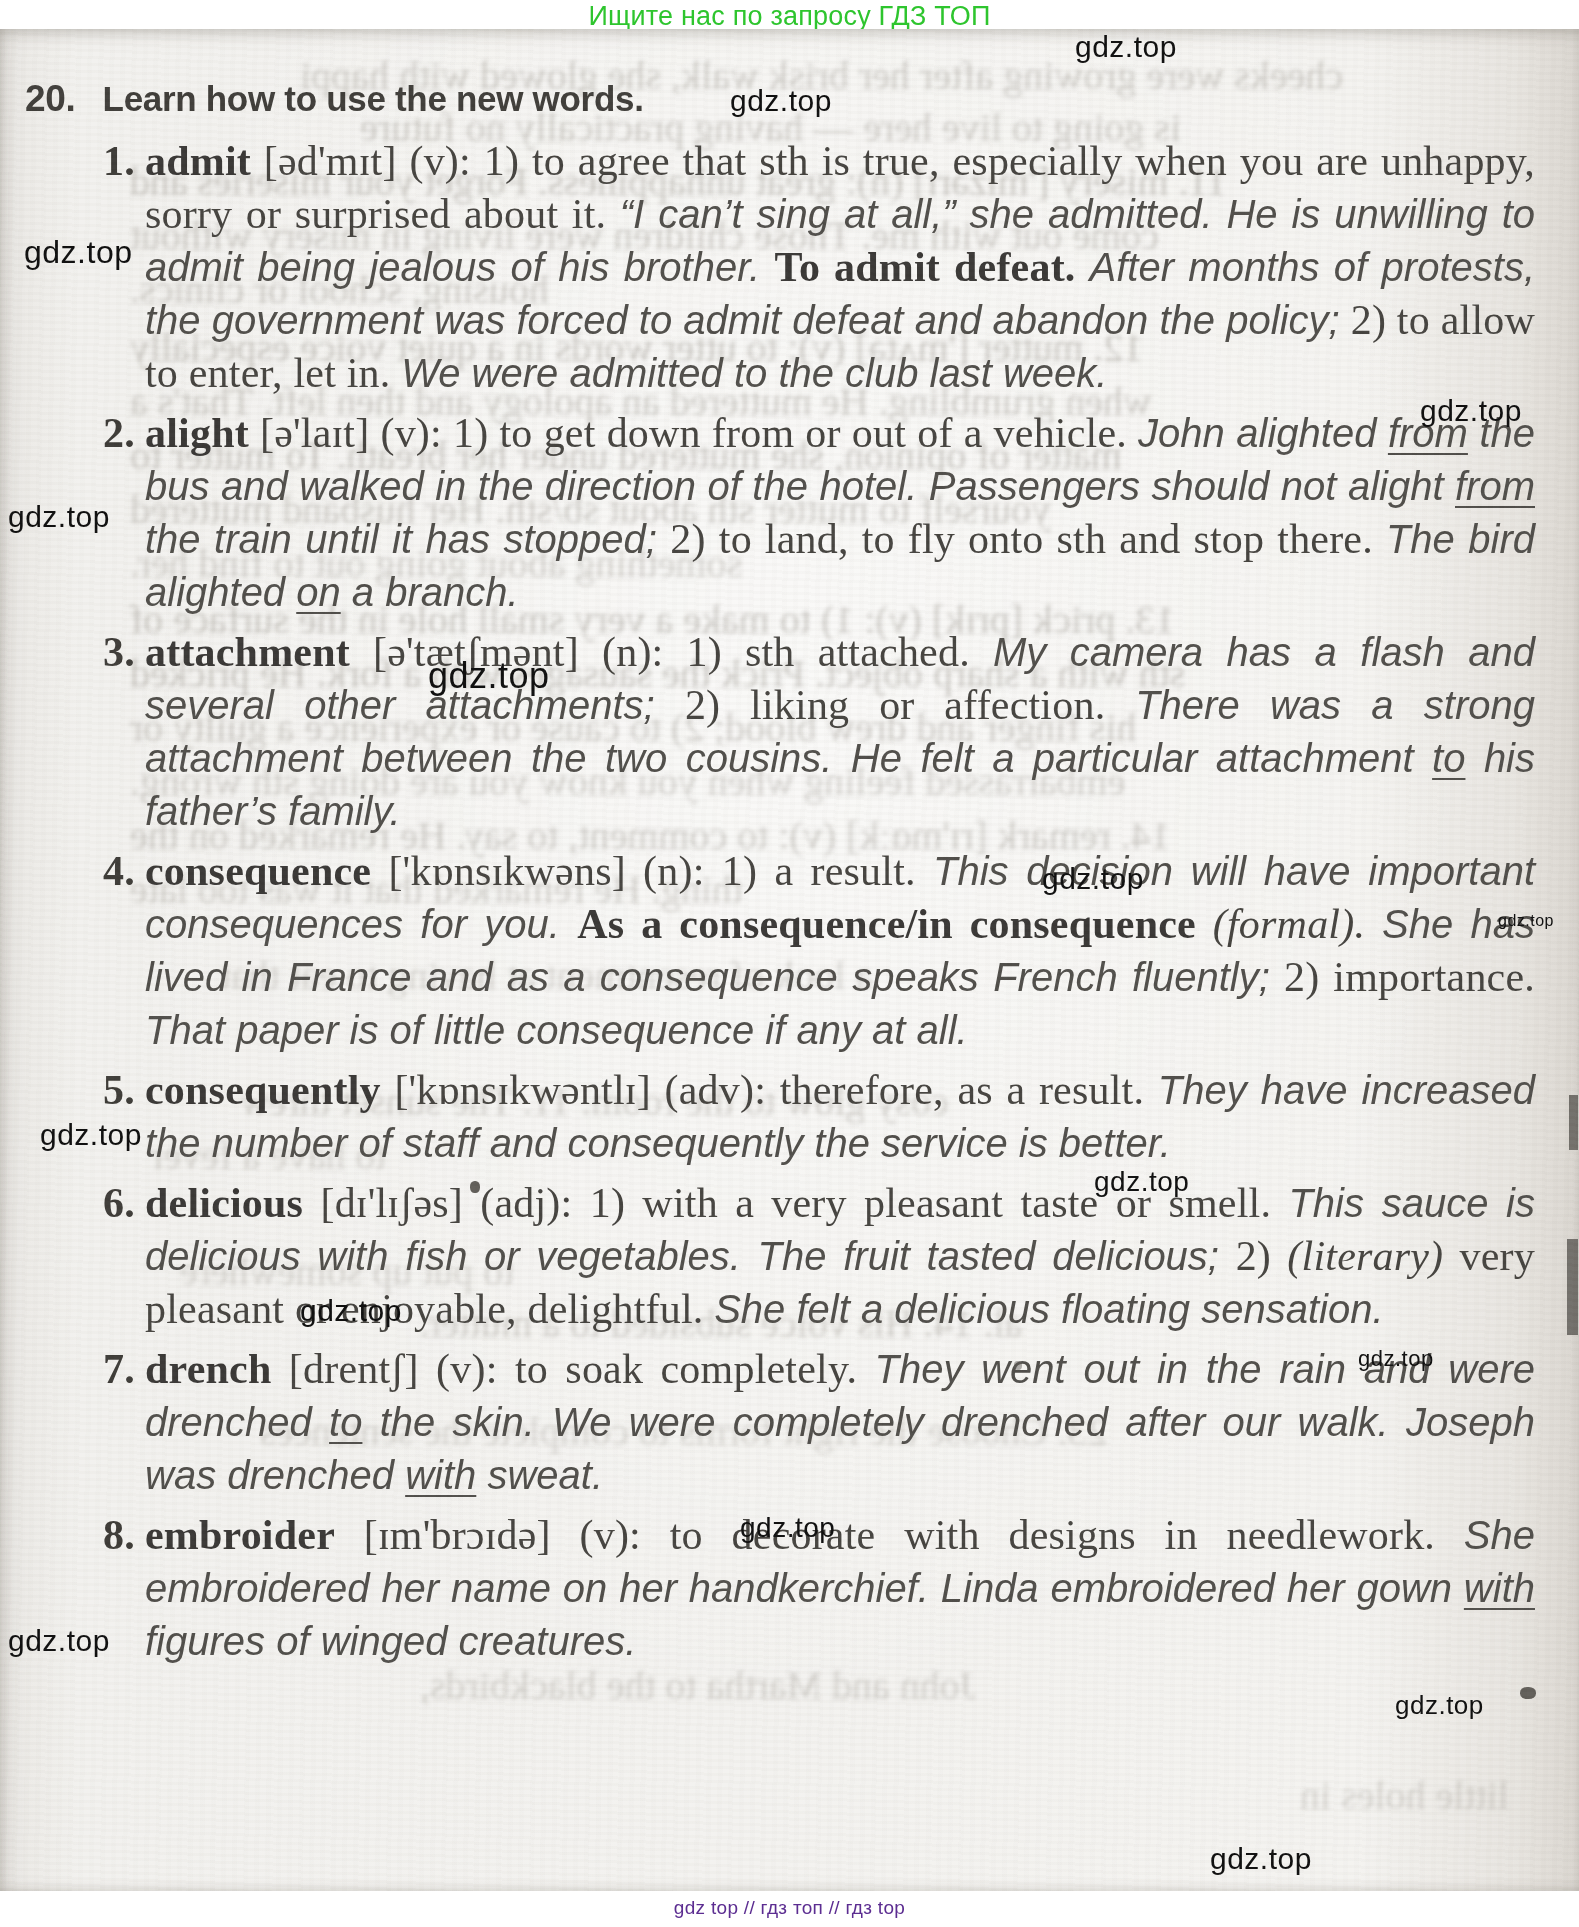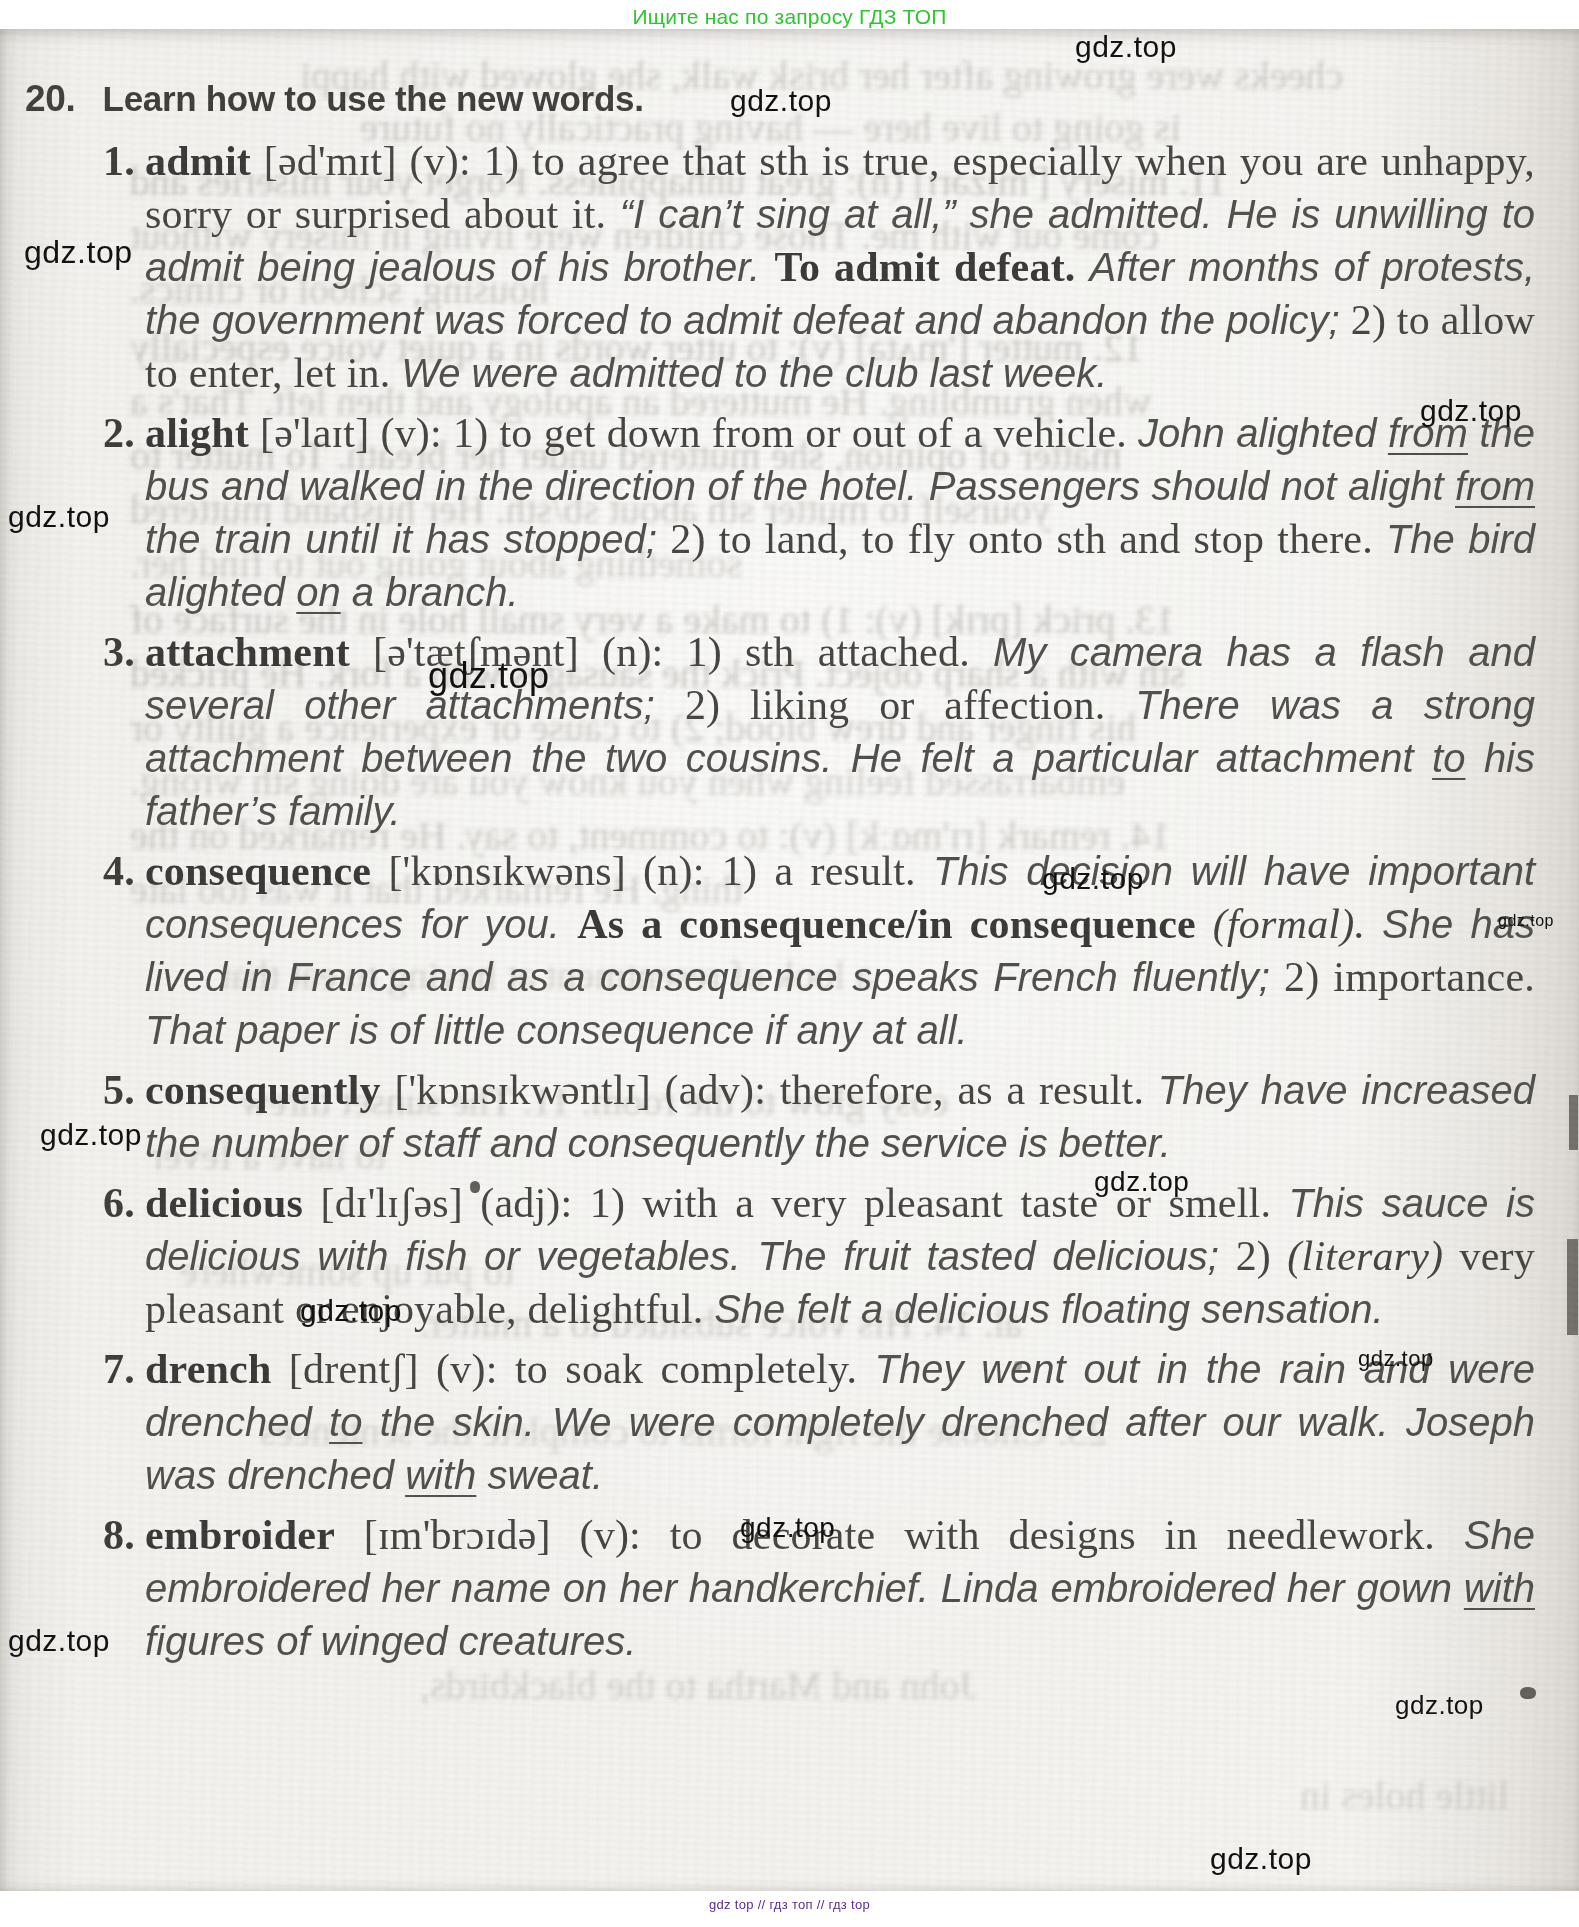--- a/index.html
+++ b/index.html
@@ -4,21 +4,21 @@
 <style>
   html,body{margin:0;padding:0;}
   body{
     width:1579px;height:1927px;position:relative;overflow:hidden;
     background:#ffffff;
     font-family:"Liberation Serif",serif;
   }
   
   .top-banner{
     position:absolute;top:4px;left:0;width:100%;text-align:center;
-    font-family:"Liberation Sans",sans-serif;font-size:21px;line-height:25px;
+    font-family:"Liberation Sans",sans-serif;font-size:27px;line-height:25px;
     letter-spacing:.2px;
   }
   
   .scan{
     position:absolute;left:0;top:29px;width:1579px;height:1862px;
     background:
       radial-gradient(ellipse at 50% 35%, rgba(255,255,255,.55), rgba(255,255,255,0) 62%),
       linear-gradient(90deg,#e9e7e3 0,#f2f1ee 5%,#f4f3f0 86%,#e7e4df 96%,#d9d5cf 100%),
       #f1efec;
     box-shadow:
@@ -71,21 +71,21 @@
   .wm{
     position:absolute;font-family:"Liberation Sans",sans-serif;
     color:#070707;white-space:nowrap;letter-spacing:.5px;
   }
   
   .speck{position:absolute;background:#5d5a55;border-radius:45%;}
   .edge-bar{position:absolute;background:#6e6b66;}
   
   .footer{
     position:absolute;top:1897px;left:0;width:100%;text-align:center;
-    font-family:"Liberation Sans",sans-serif;font-size:13px;font-weight:500;
+    font-family:"Liberation Sans",sans-serif;font-size:19px;font-weight:500;
     letter-spacing:.3px;
   }
 </style>
 </head>
 <body>
 
 <div class="top-banner" style="color: rgb(46, 197, 46);">Ищите нас по запросу ГДЗ ТОП</div>
 
 <div class="scan">
   <div id="ghost-host">

